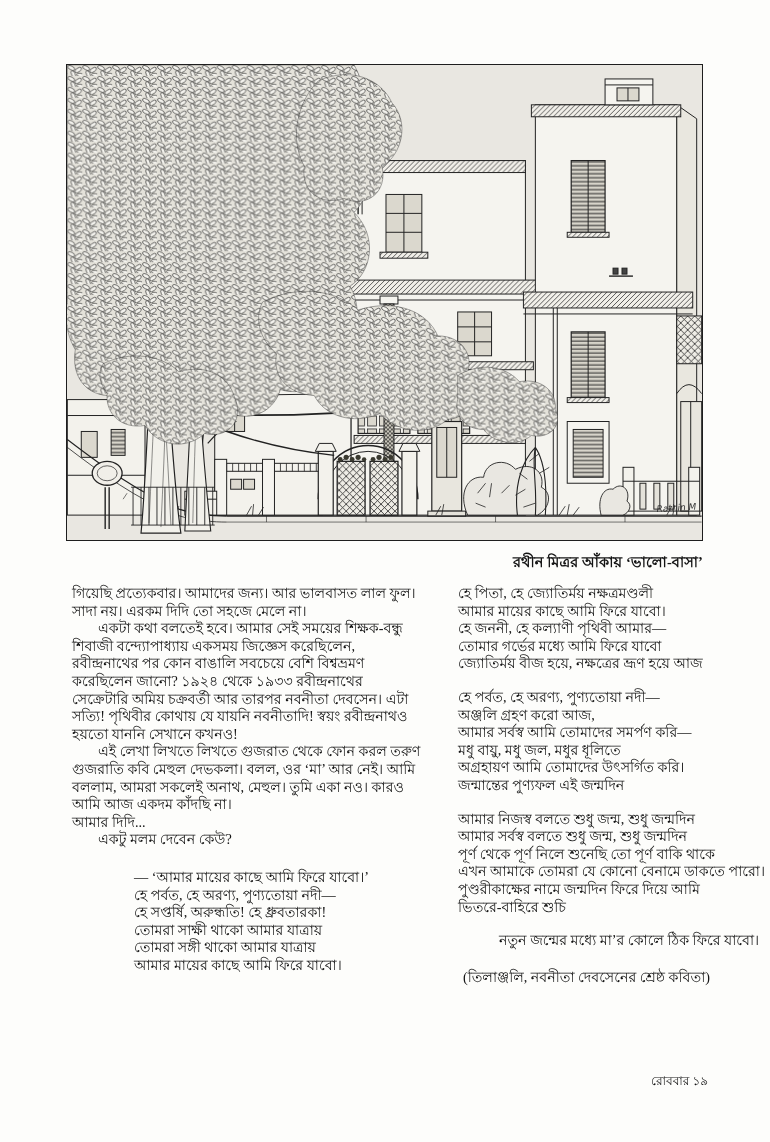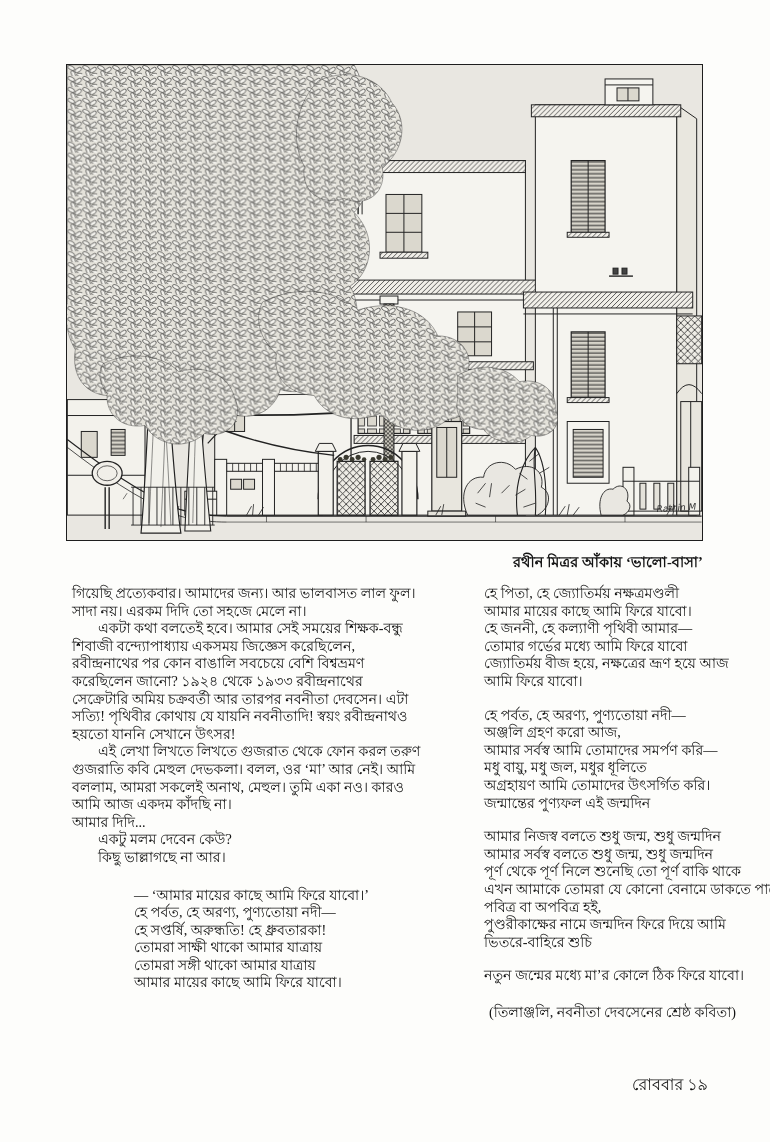--- a/index.html
+++ b/index.html
@@ -5,30 +5,30 @@
   html,body{margin:0;padding:0;background:#ffffff;}
   .page{position:relative;width:770px;height:1142px;background:#fdfdfb;
         font-family:"Liberation Serif","DejaVu Sans",serif;color:#141414;overflow:hidden;}
   .illustration{position:absolute;left:66px;top:64px;width:637px;height:477px;
         border:1.3px solid #1e1e1e;background:#e9e7e1;box-sizing:border-box;}
   .illustration svg{display:block;width:100%;height:100%;}
   .caption{position:absolute;top:551px;left:303px;width:400px;text-align:right;
         font-size:14.5px;font-weight:bold;letter-spacing:.1px;}
   .col-left{position:absolute;left:72px;top:585px;width:338px;
         font-size:14.2px;line-height:17.6px;}
-  .col-right{position:absolute;left:484px;top:585px;width:252px;
+  .col-right{position:absolute;left:458px;top:585px;width:252px;
         font-size:14.2px;line-height:17.6px;}
   .col-left div,.col-right div{white-space:nowrap;}
   .indent{padding-left:26px;}
   .poem-left{margin-top:20px;padding-left:62px;}
   .stanza{margin-bottom:16px;}
-  .closing{margin-top:0;}
+  .closing{margin-top:0;margin-left:41px;}
   .attribution{text-align:right;margin-top:19px;white-space:nowrap;}
   .footer{position:absolute;top:1072px;left:458px;width:250px;text-align:right;
-        font-size:16px;}
+        font-size:12px;}
   line,path.ln{stroke:#222;}
 </style>
 </head>
 <body>
 
 <div class="page">
 
   <div class="illustration">
     <svg viewBox="0 0 637 477">
       <defs>
@@ -284,62 +284,59 @@
   <div class="col-left">
     <div>
         <div>গিয়েছি প্রত্যেকবার। আমাদের জন্য। আর ভালবাসত লাল ফুল।</div>
         <div>সাদা নয়। এরকম দিদি তো সহজে মেলে না।</div>
         <div class="indent">একটা কথা বলতেই হবে। আমার সেই সময়ের শিক্ষক-বন্ধু</div>
         <div>শিবাজী বন্দ্যোপাধ্যায় একসময় জিজ্ঞেস করেছিলেন,</div>
         <div>রবীন্দ্রনাথের পর কোন বাঙালি সবচেয়ে বেশি বিশ্বভ্রমণ</div>
         <div>করেছিলেন জানো? ১৯২৪ থেকে ১৯৩৩ রবীন্দ্রনাথের</div>
         <div>সেক্রেটারি অমিয় চক্রবর্তী আর তারপর নবনীতা দেবসেন। এটা</div>
         <div>সত্যি! পৃথিবীর কোথায় যে যায়নি নবনীতাদি! স্বয়ং রবীন্দ্রনাথও</div>
-        <div>হয়তো যাননি সেখানে উৎসর!</div>
+        <div>হয়তো যাননি সেখানে কখনও!</div>
         <div class="indent">এই লেখা লিখতে লিখতে গুজরাত থেকে ফোন করল তরুণ</div>
         <div>গুজরাতি কবি মেহুল দেভকলা। বলল, ওর ‘মা’ আর নেই। আমি</div>
         <div>বললাম, আমরা সকলেই অনাথ, মেহুল। তুমি একা নও। কারও</div>
         <div>আমি আজ একদম কাঁদছি না।</div>
         <div>আমার দিদি...</div>
         <div class="indent">একটু মলম দেবেন কেউ?</div>
-        <div class="indent">কিছু ভাল্লাগছে না আর।</div>
       </div>
     <div class="poem-left">
         <div>— ‘আমার মায়ের কাছে আমি ফিরে যাবো।’</div>
         <div>হে পর্বত, হে অরণ্য, পুণ্যতোয়া নদী—</div>
         <div>হে সপ্তর্ষি, অরুন্ধতি! হে ধ্রুবতারকা!</div>
         <div>তোমরা সাক্ষী থাকো আমার যাত্রায়</div>
         <div>তোমরা সঙ্গী থাকো আমার যাত্রায়</div>
         <div>আমার মায়ের কাছে আমি ফিরে যাবো।</div>
       </div>
   </div>
 
   <div class="col-right">
     <div class="stanza">
         <div>হে পিতা, হে জ্যোতির্ময় নক্ষত্রমণ্ডলী</div>
         <div>আমার মায়ের কাছে আমি ফিরে যাবো।</div>
         <div>হে জননী, হে কল্যাণী পৃথিবী আমার—</div>
         <div>তোমার গর্ভের মধ্যে আমি ফিরে যাবো</div>
         <div>জ্যোতির্ময় বীজ হয়ে, নক্ষত্রের ভ্রূণ হয়ে আজ</div>
-        <div>আমি ফিরে যাবো।</div>
       </div>
     <div class="stanza">
         <div>হে পর্বত, হে অরণ্য, পুণ্যতোয়া নদী—</div>
         <div>অঞ্জলি গ্রহণ করো আজ,</div>
         <div>আমার সর্বস্ব আমি তোমাদের সমর্পণ করি—</div>
         <div>মধু বায়ু, মধু জল, মধুর ধূলিতে</div>
         <div>অগ্রহায়ণ আমি তোমাদের উৎসর্গিত করি।</div>
         <div>জন্মান্তের পুণ্যফল এই জন্মদিন</div>
       </div>
     <div class="stanza">
         <div>আমার নিজস্ব বলতে শুধু জন্ম, শুধু জন্মদিন</div>
         <div>আমার সর্বস্ব বলতে শুধু জন্ম, শুধু জন্মদিন</div>
         <div>পূর্ণ থেকে পূর্ণ নিলে শুনেছি তো পূর্ণ বাকি থাকে</div>
         <div>এখন আমাকে তোমরা যে কোনো বেনামে ডাকতে পারো।</div>
-        <div>পবিত্র বা অপবিত্র হই,</div>
         <div>পুণ্ডরীকাক্ষের নামে জন্মদিন ফিরে দিয়ে আমি</div>
         <div>ভিতরে-বাহিরে শুচি</div>
       </div>
     <div class="stanza closing">
         <div>নতুন জন্মের মধ্যে মা’র কোলে ঠিক ফিরে যাবো।</div>
       </div>
     <div class="attribution">(তিলাঞ্জলি, নবনীতা দেবসেনের শ্রেষ্ঠ কবিতা)</div>
   </div>
 
   <div class="footer">রোববার ১৯</div>

